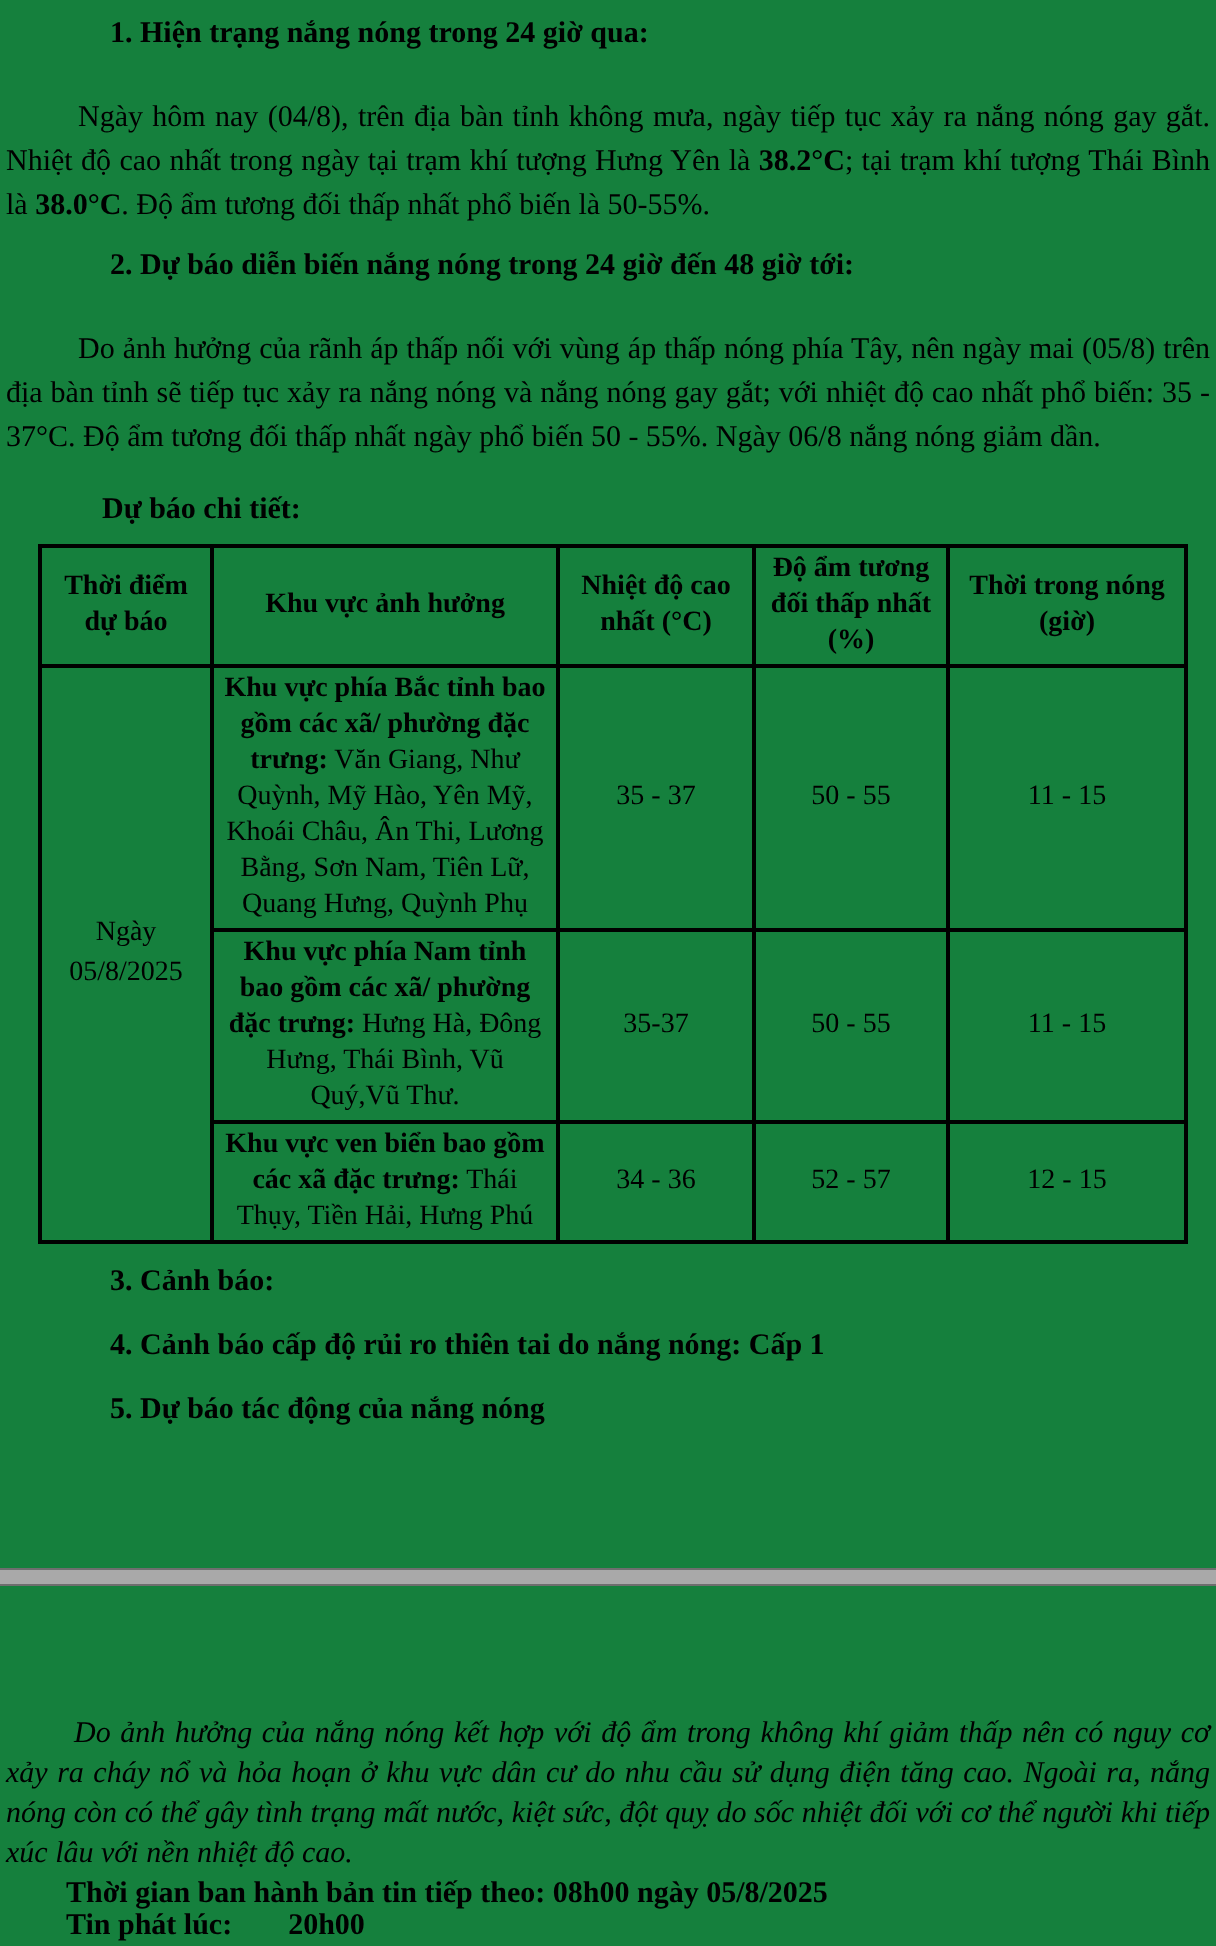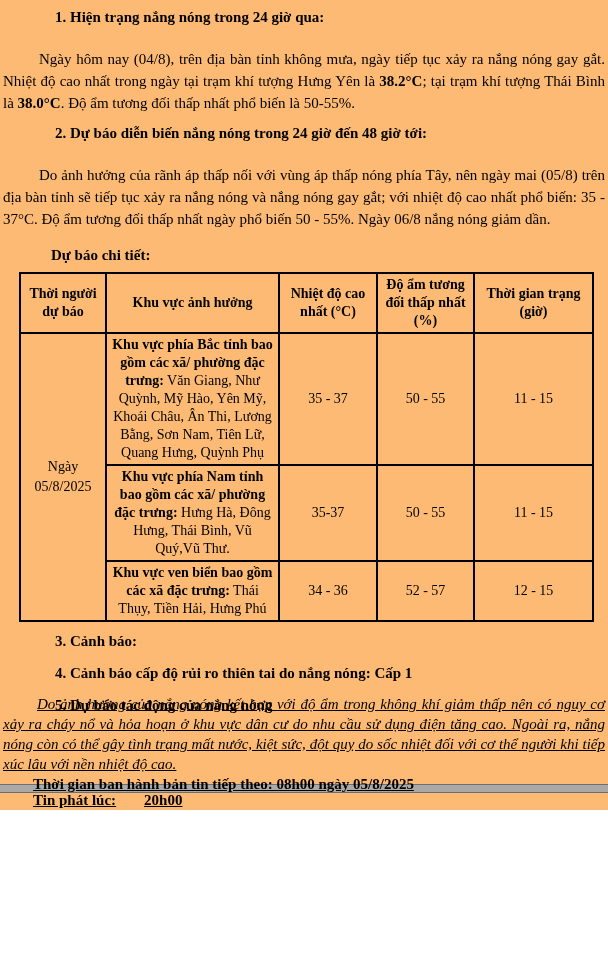--- a/index.html
+++ b/index.html
@@ -1,20 +1,20 @@
 <!DOCTYPE html>
 <html lang="vi"><head>
 <meta charset="utf-8">
 <style>
   html,body{margin:0;padding:0;background:#ffffff;}
   .page{
     position:relative;
-    width:608px;height:810px;
+    width:608px;height:973px;
     box-sizing:border-box;
-    background:#fdba74;
+    background:#15803d;
     color:#000;
     font-family:"Liberation Serif","DejaVu Serif",serif;
     font-size:15px;
     overflow:hidden;
     padding:6px 3px 0 3px;
   }
   .heading{
     font-weight:bold;
     line-height:22px;
     padding-left:52px;
@@ -65,21 +65,21 @@
   .separator{
     position:absolute;
     left:0;top:784px;
     width:608px;height:7px;
     background:#a9a9a9;
     border-top:1px solid #6e6e6e;
     border-bottom:1px solid #6e6e6e;
   }
   .footer{
     position:absolute;
-    left:3px;right:3px;bottom:2px;text-decoration:underline;
+    left:3px;right:3px;bottom:2px;
   }
   .italic-para{
     font-style:italic;
     text-align:justify;
     margin:0;
     line-height:20px;
   }
   .impact{text-indent:34px;}
   .note{text-indent:30px;margin-top:1px;}
   .note-label{font-weight:bold;}
@@ -109,25 +109,25 @@
   <table class="forecast">
     <colgroup>
       <col style="width:86px">
         <col style="width:173px">
         <col style="width:98px">
         <col style="width:97px">
         <col style="width:119px">
     </colgroup>
     <thead>
       <tr>
-        <th>Thời người dự báo</th>
+        <th>Thời điểm dự báo</th>
         <th>Khu vực ảnh hưởng</th>
         <th>Nhiệt độ cao nhất (°C)</th>
         <th>Độ ẩm tương đối thấp nhất (%)</th>
-        <th>Thời gian trạng (giờ)</th>
+        <th>Thời trong nóng (giờ)</th>
       </tr>
     </thead>
     <tbody>
       <tr class="r1">
         <td class="time-cell" rowspan="3">
           <div>Ngày</div>
           <div>05/8/2025</div>
         </td>
         <td class="region-cell"><b>Khu vực phía Bắc tỉnh bao gồm các xã/ phường đặc trưng:</b><span> Văn Giang, Như Quỳnh, Mỹ Hào, Yên Mỹ, Khoái Châu, Ân Thi, Lương Bằng, Sơn Nam, Tiên Lữ, Quang Hưng, Quỳnh Phụ</span></td>
         <td>35 - 37</td>

